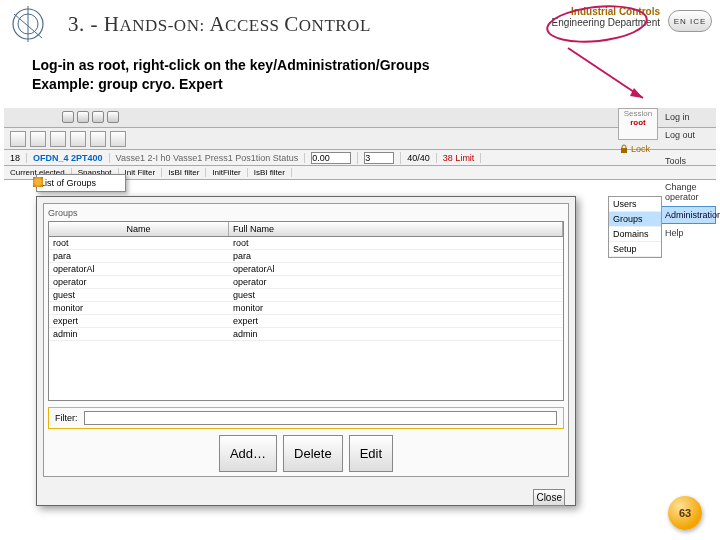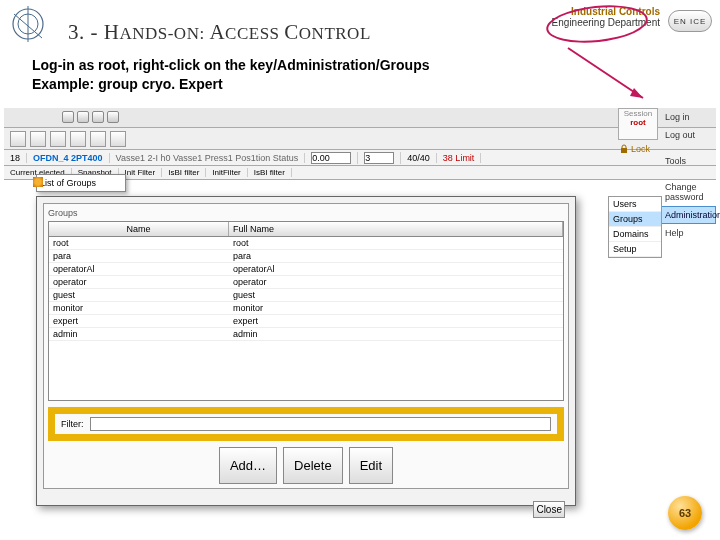--- a/index.html
+++ b/index.html
@@ -1,21 +1,21 @@
 <!DOCTYPE html>
 <html><head>
 <meta charset="utf-8">
 <style>
   * { box-sizing: border-box; margin: 0; padding: 0; }
   body { width: 720px; height: 540px; font-family: Arial, sans-serif; background: #fff; position: relative; overflow: hidden; }
 
   
   .slide-head { position: relative; height: 52px; }
   .cern-logo { position: absolute; left: 8px; top: 4px; width: 40px; height: 40px; }
-  .title { position: absolute; left: 68px; top: 20px; font-family: Georgia, 'Times New Roman', serif; font-size: 21px; color: #333; letter-spacing: .5px; }
+  .title { position: absolute; left: 68px; top: 12px; font-family: Georgia, 'Times New Roman', serif; font-size: 21px; color: #333; letter-spacing: .5px; }
   .dept { position: absolute; right: 60px; top: 6px; text-align: right; font-size: 10px; }
   .dept .l1 { color: #a06a00; font-weight: bold; }
   .dept .l2 { color: #333; }
   .enice { position: absolute; right: 8px; top: 10px; width: 44px; height: 22px; border: 1px solid #999; border-radius: 11px; background: linear-gradient(#fff,#ddd); font-size: 8px; display:flex; align-items:center; justify-content:center; letter-spacing:1px; color:#333;}
 
   .example { margin: 4px 0 4px 32px; font-size: 14px; font-weight: bold; line-height: 1.35; }
 
   
   .shot { position:absolute; left:4px; top:108px; width:712px; height:420px; background:#fff; }
 
@@ -58,21 +58,21 @@
   .tbar .blob{width:12px;height:12px;background:radial-gradient(circle,#f8b030 40%,#c07000 100%);}
   .groupsbox{margin:6px;border:1px solid #999;background:#fafafa;padding:4px;}
   .groupsbox .lgd{font-size:9px;color:#555;margin-bottom:3px;}
   .gtable{border:1px solid #888;background:#fff;height:180px;overflow:hidden;}
   .gtable .hdr{display:flex;background:linear-gradient(#fff,#ddd);border-bottom:1px solid #888;font-size:9px;}
   .gtable .hdr div{padding:2px 4px;border-right:1px solid #aaa;}
   .gtable .hdr .c1{width:180px;text-align:center;} .gtable .hdr .c2{flex:1;}
   .gtable .row{display:flex;font-size:9px;border-bottom:1px solid #eee;}
   .gtable .row div{padding:1px 4px;}
   .gtable .row .c1{width:180px;} .gtable .row .c2{flex:1;}
-  .filterrow{margin-top:6px;border:7px solid #eab308;background:#fafafa;padding:3px 6px;display:flex;align-items:center;gap:6px;font-size:9px;}
+  .filterrow{margin-top:6px;border:1px solid #eab308;background:#fafafa;padding:3px 6px;display:flex;align-items:center;gap:6px;font-size:9px;}
   .filterrow input{flex:1;height:14px;border:1px solid #888;}
   .btnrow{display:flex;gap:6px;justify-content:center;margin-top:6px;}
   .btnrow button{font-size:13px;padding:10px 10px;background:linear-gradient(#fff,#ddd);border:1px solid #888;}
   .closerow{text-align:right;padding:4px 10px 0 0;}
   .closerow button{font-size:10px;padding:2px 2px;background:linear-gradient(#fff,#ddd);border:1px solid #888;}
 
   
   .oval{position:absolute;right:72px;top:6px;width:102px;height:36px;border:2px solid #c2185b;border-radius:50%;transform:rotate(-6deg);}
   .arrow{position:absolute;right:72px;top:46px;width:90px;height:60px;}
   .arrow svg{width:100%;height:100%;}
@@ -163,21 +163,21 @@
           <path d="M3 4 v-1 a2 2 0 0 1 4 0 v1" fill="none" stroke="#a06a00"></path>
         </svg>
       <span>Lock</span>
     </div>
     <div class="menucol">
       <div>Log in</div>
       <div>Log out</div>
       <div style="height:6px"></div>
       <div>Tools</div>
       <div style="height:6px"></div>
-      <div>Change password</div>
+      <div>Change operator</div>
       <div class="subactive">Administration</div>
       <div>Help</div>
     </div>
     <div class="submenu">
       <div>Users</div>
       <div class="hl">Groups</div>
       <div>Domains</div>
       <div>Setup</div>
     </div>
   </div>

